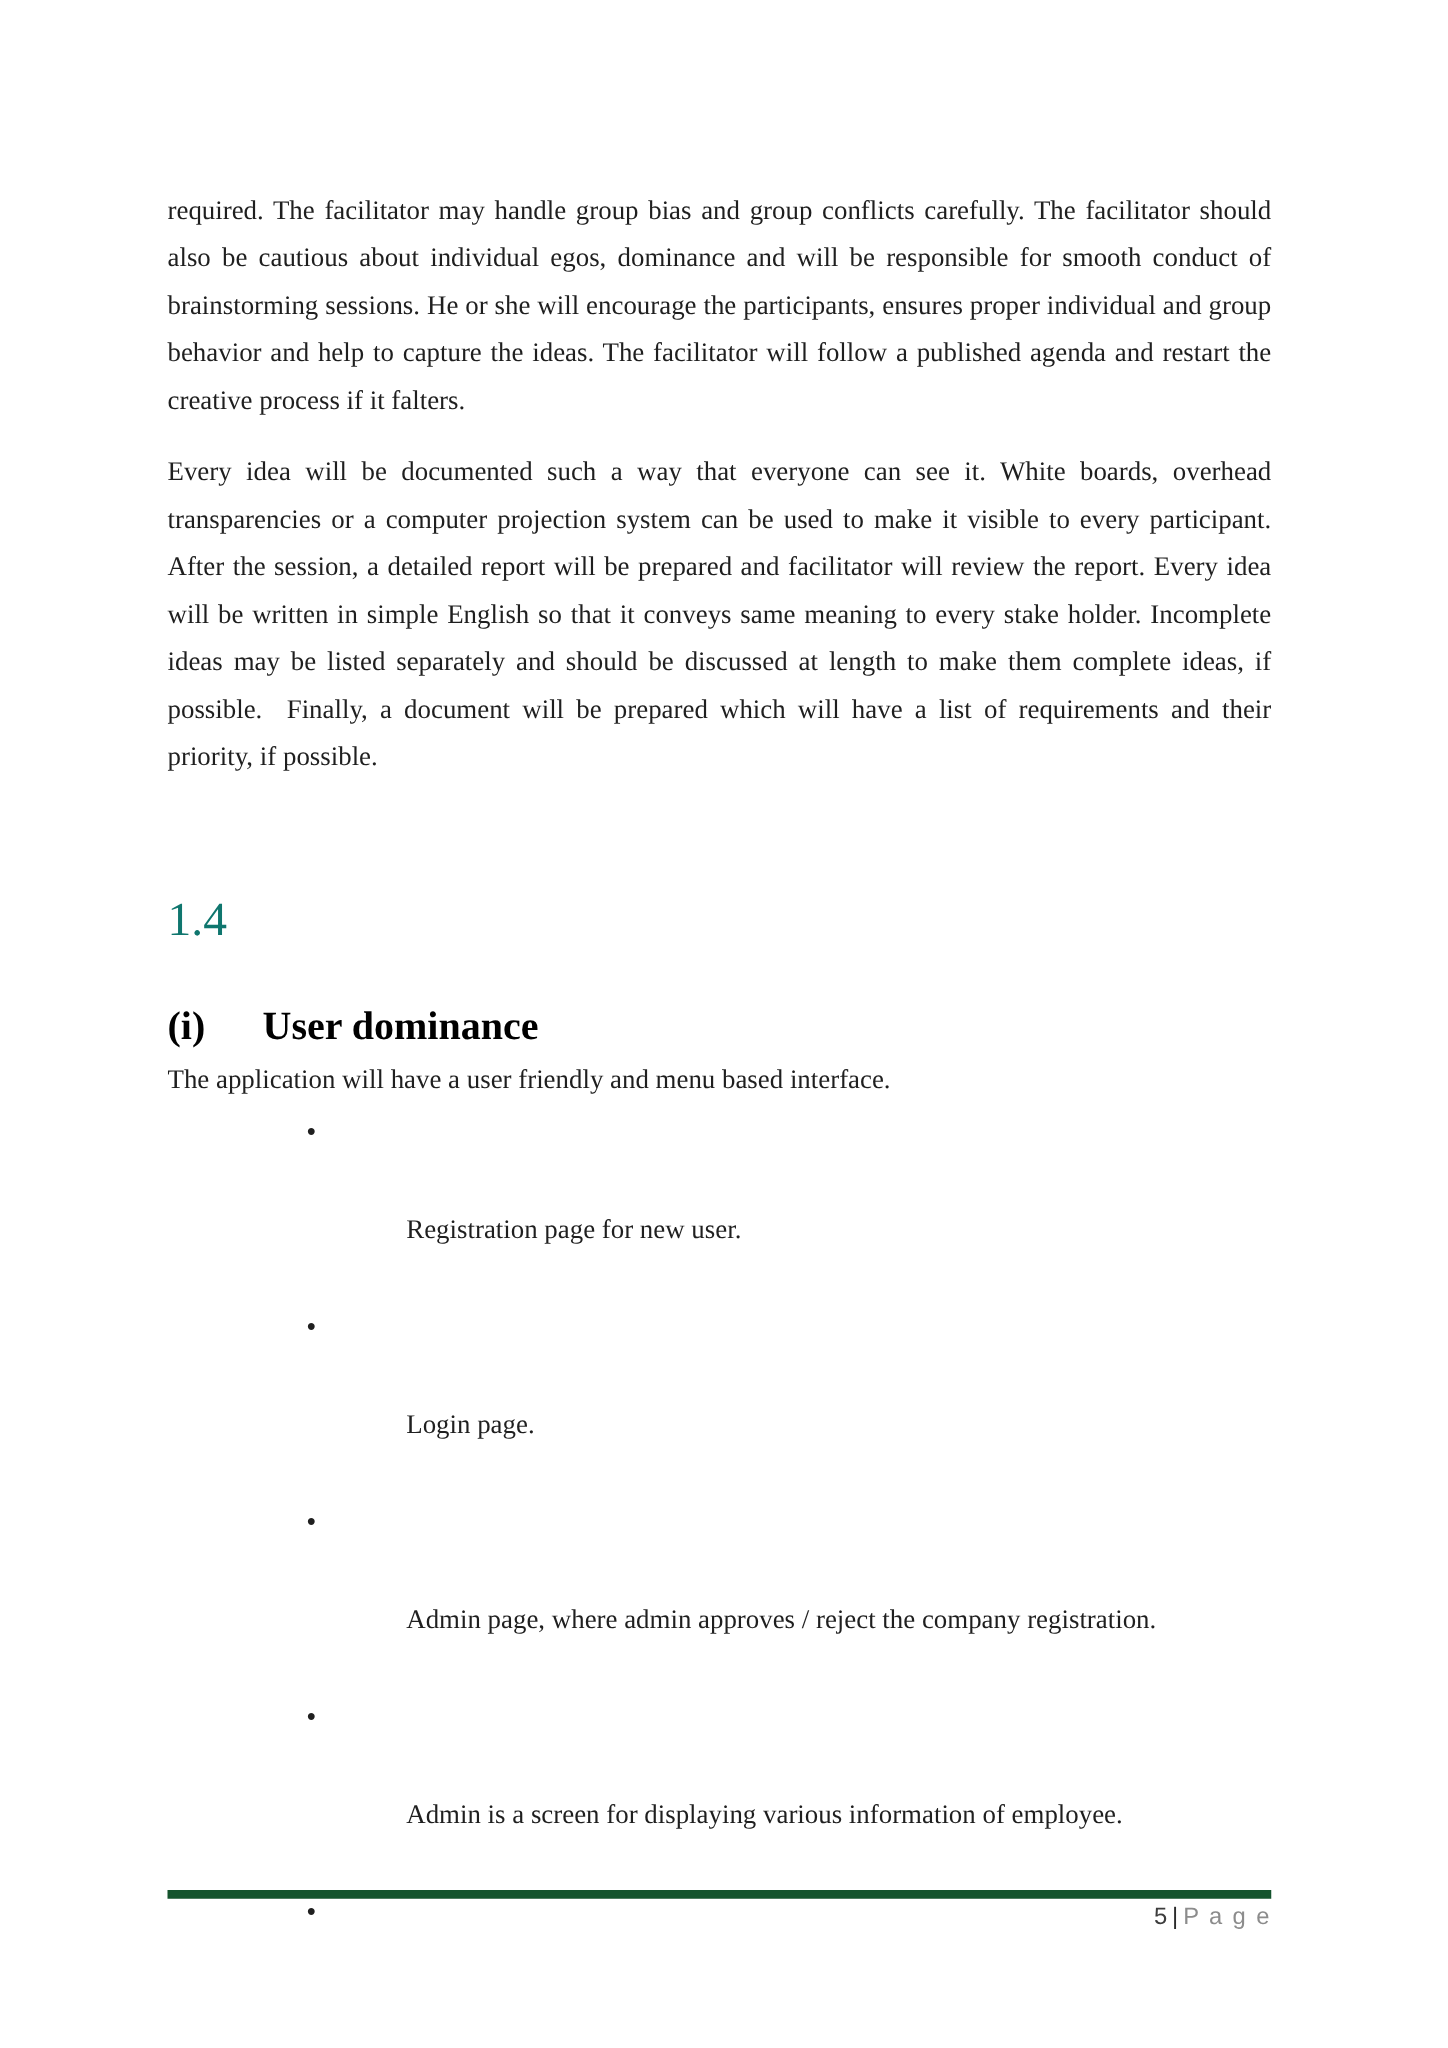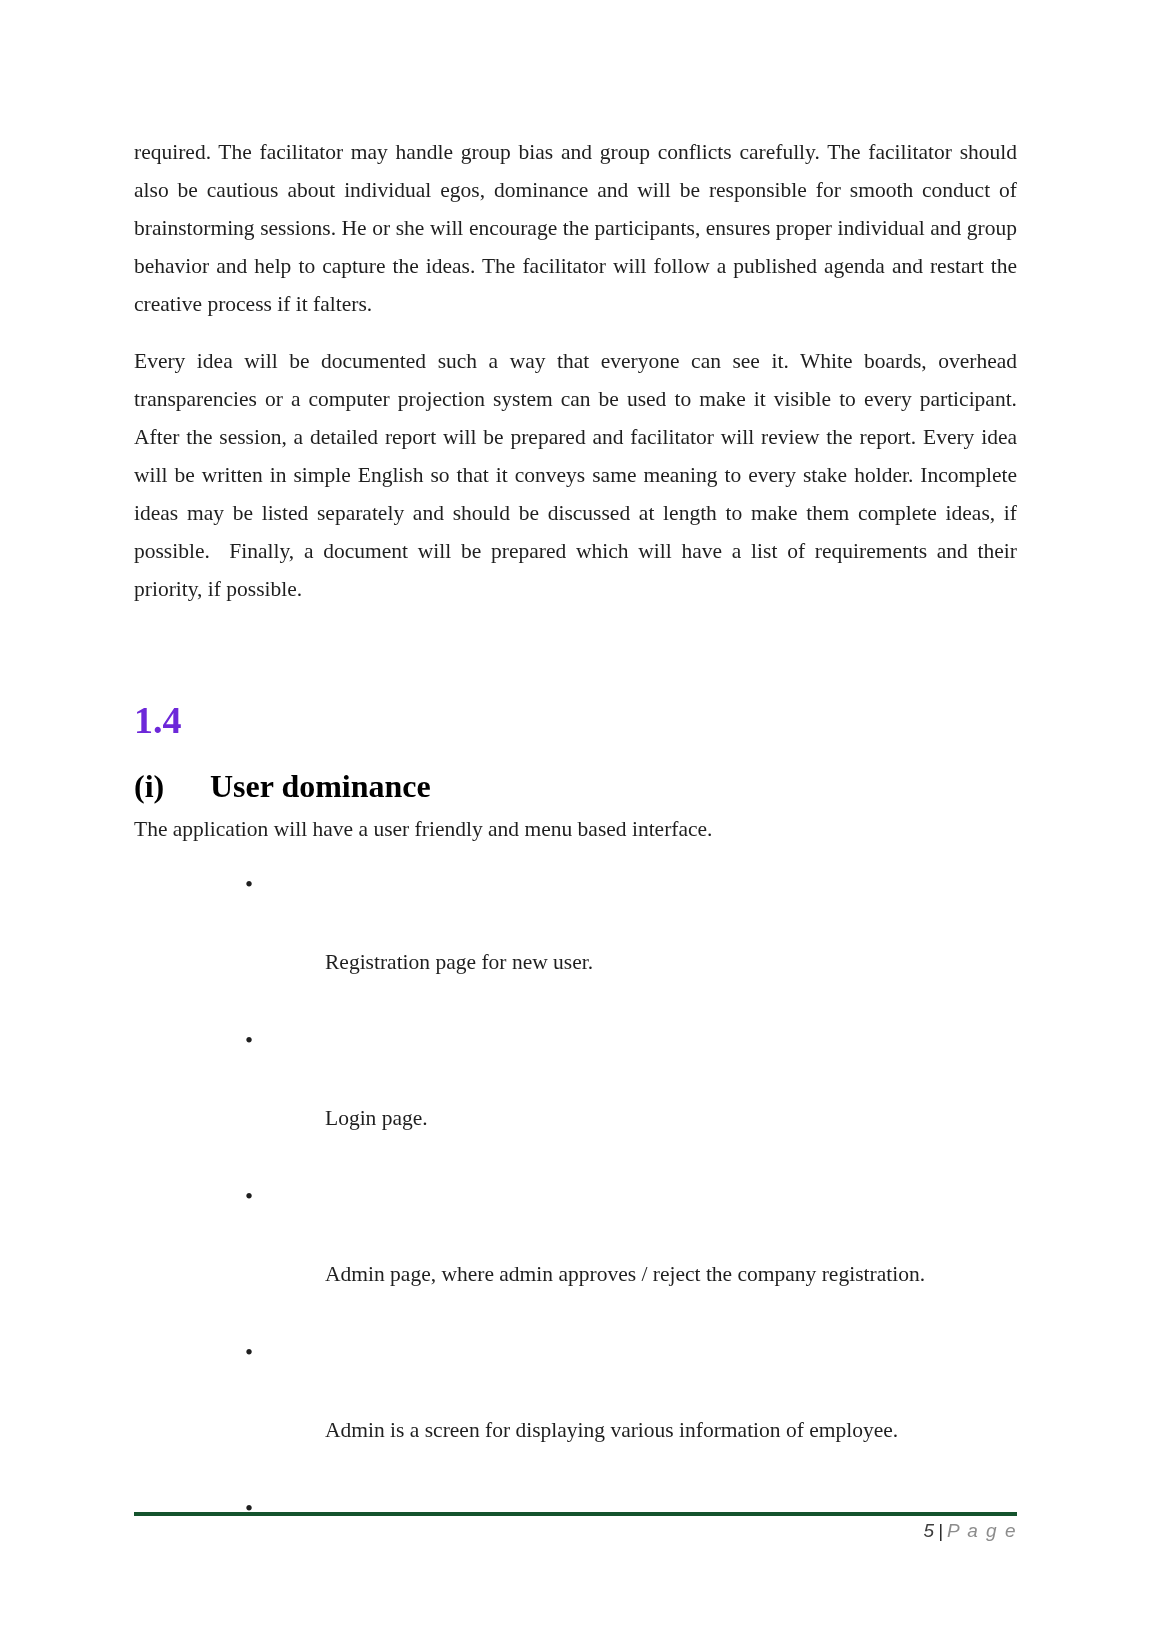--- a/index.html
+++ b/index.html
@@ -12,40 +12,41 @@
     width: 1158px;
     height: 1638px;
     background: #ffffff;
     font-family: "Liberation Serif", "DejaVu Serif", serif;
     color: #1f1f1f;
     overflow: hidden;
   }
   .content {
     position: absolute;
     left: 134px;
-    top: 0;
+    top: 16px;
     width: 883px;
   }
   .body-par {
     font-size: 21.5px;
     line-height: 38px;
     text-align: justify;
     white-space: pre-wrap;
     margin: 0;
   }
   .par-1 { margin-top: 133px; }
   .par-2 { margin-top: 19px; }
 
   .section-heading {
     margin-top: 90px;
     display: flex;
     font-size: 38px;
     line-height: 44px;
-    font-weight: bold;
-    color: #6d28d9;
+    font-weight: normal;
+    color: #0f766e;
+    flex-direction: column;
   }
   .section-heading .sec-num {
     width: 62px;
     flex: 0 0 62px;
   }
   .section-heading .sec-title {
     text-decoration: underline;
     text-decoration-thickness: 3px;
     text-underline-offset: 5px;
   }
@@ -60,21 +61,21 @@
   .subhead .sub-label {
     width: 76px;
     flex: 0 0 76px;
   }
   .subhead-1 { margin-top: 25px; }
 
   .intro {
     margin-top: 5px;
     font-size: 21.5px;
     line-height: 38px;
-    margin-bottom: 17px;
+    margin-bottom: 4px;
   }
 
   ul.bullets {
     list-style: none;
     margin: 2px 0 0 0;
     padding: 0;
     font-size: 21.5px;
     line-height: 39px;
   }
   ul.bullets li {
@@ -89,23 +90,22 @@
     top: 0;
     font-size: 23px;
     white-space: normal;
   }
 
   .footer {
     position: absolute;
     left: 134px;
     top: 1512px;
     width: 883px;
-    border-top: 4px solid #14532d;
+    border-top: 7px solid #14532d;
     font-family: "Liberation Sans", "DejaVu Sans", sans-serif;
-    font-style: italic;
   }
   .footer-text {
     margin-top: 4px;
     text-align: right;
     font-size: 19px;
   }
   .pg-num { color: #3d3d3d; }
   .pg-sep { color: #2b2b2b; margin: 0 4px; }
   .pg-word { color: #8c8c8c; letter-spacing: 1.5px; }
 </style>

